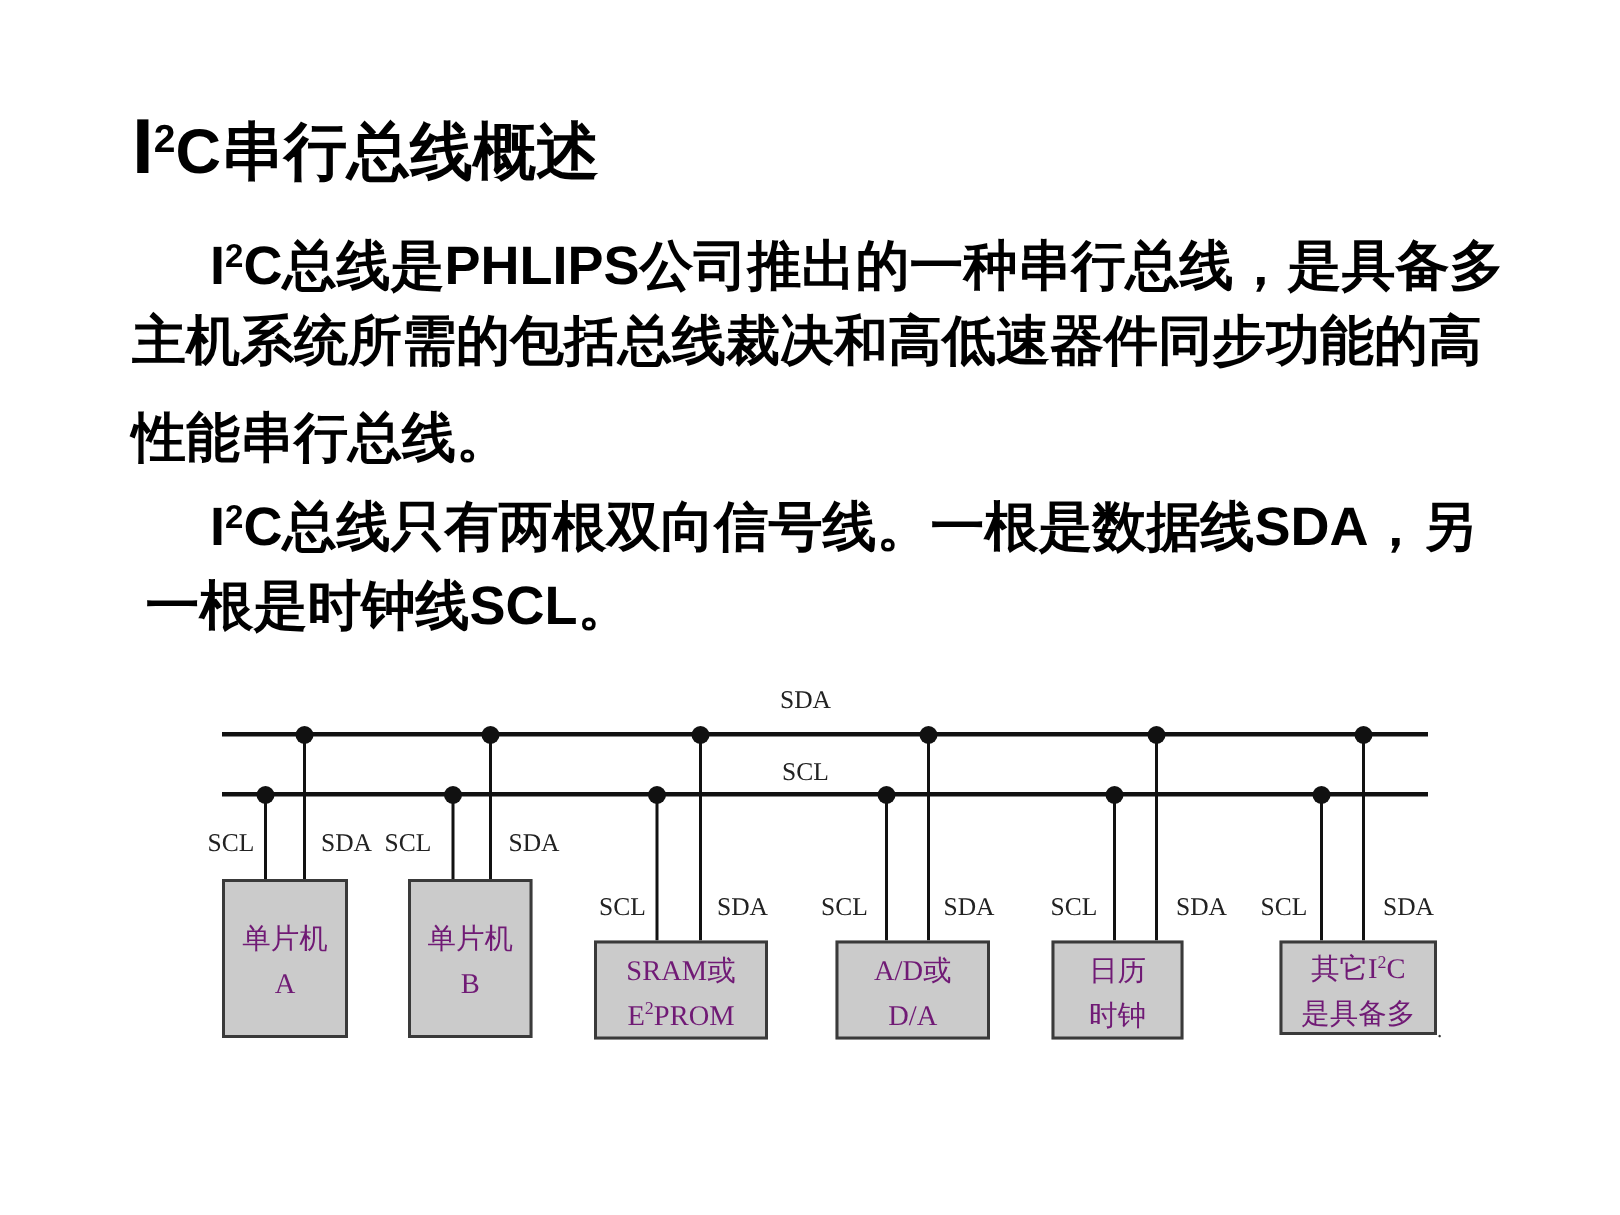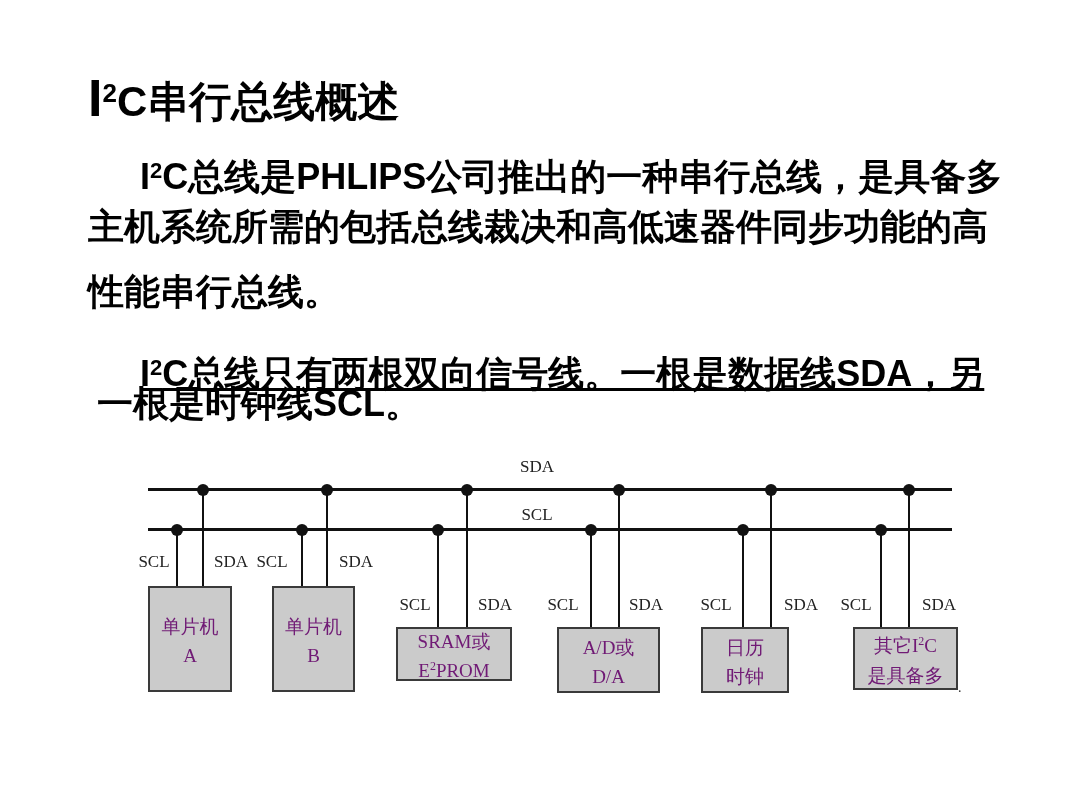--- a/index.html
+++ b/index.html
@@ -48,21 +48,21 @@
   }
 </style>
 </head>
 <body>
 
 <div class="slide-title"><span class="tlat">I</span><span class="tsup">2</span><span><span class="tlat" style="font-size:52px;"></span><span>C串行总线概述</span></span></div>
 
 <div class="bodyline" style="left:140px;top:156px;"><span>I</span><span class="bsup">2</span><span>C总线是PHLIPS公司推出的一种串行总线，是具备多</span></div>
 <div class="bodyline" style="left:88px;top:206px;"><span>主机系统所需的包括总线裁决和高低速器件同步功能的高</span></div>
 <div class="bodyline" style="left:88px;top:271px;"><span>性能串行总线。</span></div>
-<div class="bodyline" style="left:140px;top:353px;text-decoration:underline;"><span>I</span><span class="bsup">2</span><span>C总线只有两根双向信号线。一根是数据线SDA，另</span></div>
+<div class="bodyline" style="left:140px;top:330px;"><span>I</span><span class="bsup">2</span><span>C总线只有两根双向信号线。一根是数据线SDA，另</span></div>
 <div class="bodyline" style="left:97px;top:383px;"><span>一根是时钟线SCL。</span></div>
 
 <div>
 
   <div class="buslabel" style="left:505px;top:457px;">SDA</div>
   <div class="buslabel" style="left:505px;top:505px;">SCL</div>
 
   <div class="bus" style="top:488px;"></div>
   <div class="bus" style="top:528px;"></div>
 
@@ -92,21 +92,21 @@
     </div>
   </div>
 
   <div>
     <div class="wire" style="left:437px;top:529px;height:98px;"></div>
     <div class="wire" style="left:466px;top:489px;height:138px;"></div>
     <div class="dot" style="left:432px;top:524px;"></div>
     <div class="dot" style="left:461px;top:484px;"></div>
     <div class="pinlabel" style="left:392px;top:595px;">SCL</div>
     <div class="pinlabel" style="left:472px;top:595px;">SDA</div>
-    <div class="box" style="left:396px;top:627px;width:116px;height:54px;">
+    <div class="box" style="left:396px;top:627px;width:116px;height:66px;">
       <div><span>SRAM或</span><span class="bxsup"></span><span></span></div>
       <div><span>E</span><span class="bxsup">2</span><span>PROM</span></div>
     </div>
   </div>
 
   <div>
     <div class="wire" style="left:590px;top:529px;height:98px;"></div>
     <div class="wire" style="left:618px;top:489px;height:138px;"></div>
     <div class="dot" style="left:585px;top:524px;"></div>
     <div class="dot" style="left:613px;top:484px;"></div>

